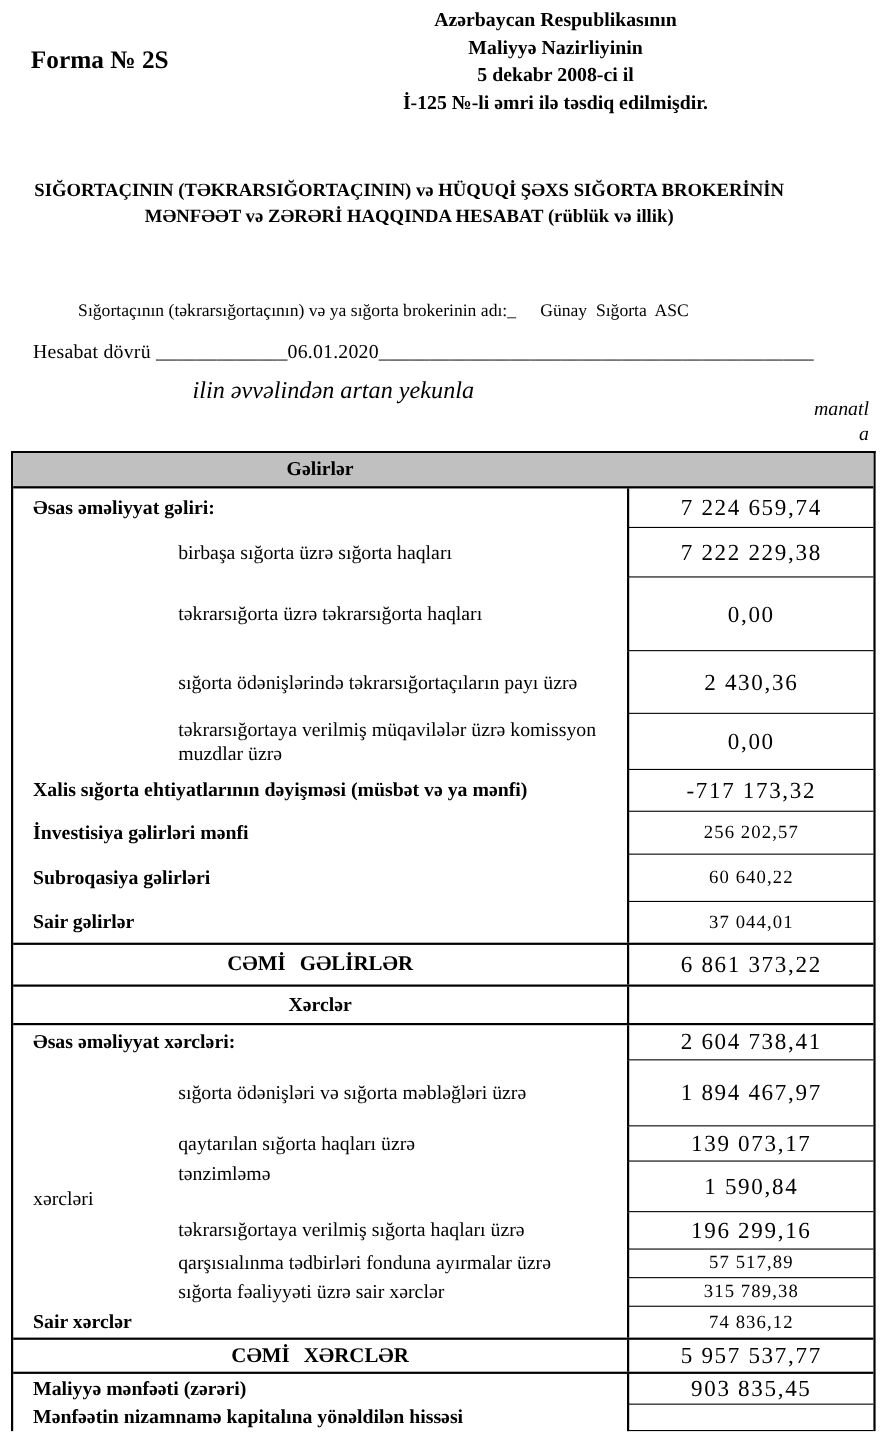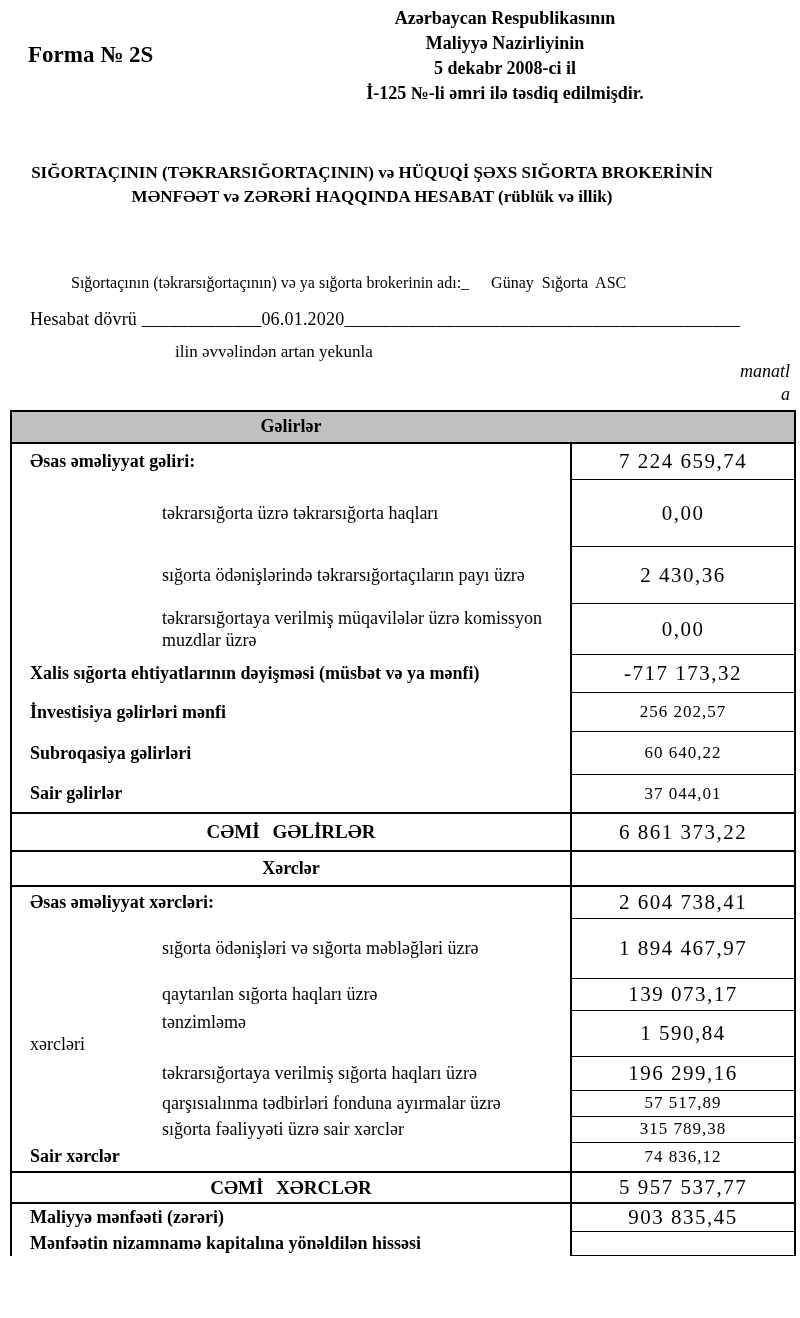--- a/index.html
+++ b/index.html
@@ -10,21 +10,21 @@
   }
   .abs{position:absolute;}
   #form-number{left:28px;top:42px;font-size:23px;font-weight:bold;}
   #approval{left:210px;top:6px;width:590px;text-align:center;font-weight:bold;
     font-size:18px;line-height:25px;}
   #report-title{left:0;top:161px;width:744px;text-align:center;font-weight:bold;
     font-size:17px;line-height:24px;}
   #insurer-line{left:30px;top:274px;font-size:16px;margin-left:41px;}
   #insurer-name{margin-left:22px;word-spacing:4px;}
   #period-line{left:30px;top:309px;font-size:18px;letter-spacing:.2px;}
-  #cumulative-note{left:175px;top:342px;font-size:17px;}
+  #cumulative-note{left:175px;top:342px;font-style:italic;font-size:22px;}
   #currency-note{right:10px;top:360px;text-align:right;font-style:italic;
     font-size:18px;line-height:23px;}
 
   
   #tbl{position:absolute;left:10px;top:410px;width:786px;
     border:2px solid #000;border-bottom:none;box-sizing:border-box;}
   .row{display:flex;align-items:stretch;}
   .row.bt{border-top:2px solid #000;}
   .lc{width:558px;box-sizing:border-box;display:flex;flex-direction:column;
     justify-content:center;padding:1px 10px 1px 18px;font-size:18px;line-height:1.22;}
@@ -79,20 +79,24 @@
 
   <div class="row hdr" style="min-height:30px">
     <div class="lc">Gəlirlər</div>
   </div>
 
   <div class="row" style="min-height:36px">
     <div class="lc b">Əsas əməliyyat gəliri:</div>
     <div class="vc">7 224 659,74</div>
   </div>
 
+  <div class="row" style="min-height:45px">
+    <div class="lc ind">birbaşa sığorta üzrə sığorta haqları</div>
+    <div class="vc">7 222 229,38</div>
+  </div>
 
   <div class="row" style="min-height:67px">
     <div class="lc ind">təkrarsığorta üzrə təkrarsığorta haqları</div>
     <div class="vc">0,00</div>
   </div>
 
   <div class="row" style="min-height:57px">
     <div class="lc ind">sığorta ödənişlərində təkrarsığortaçıların payı üzrə</div>
     <div class="vc">2 430,36</div>
   </div>

